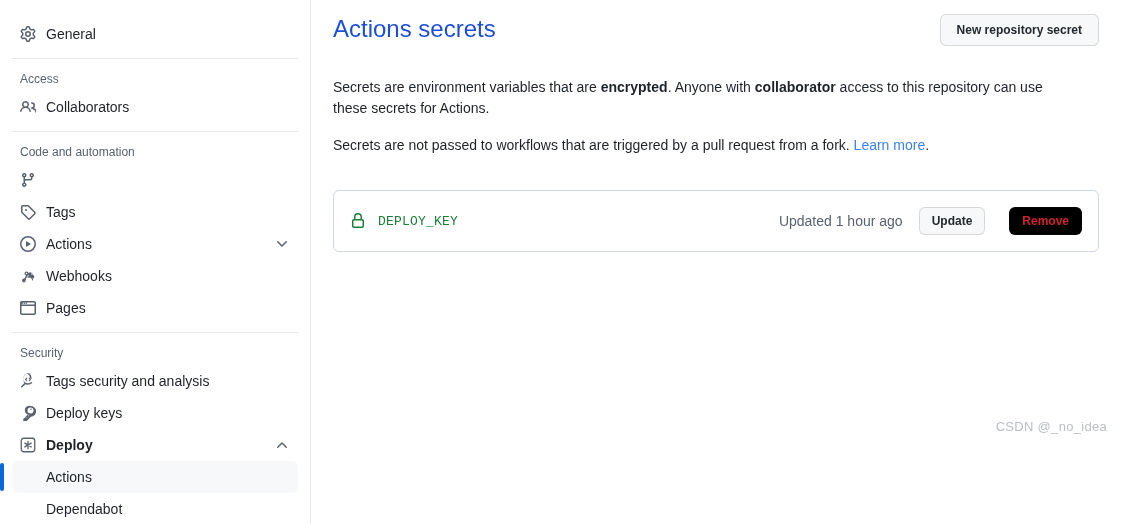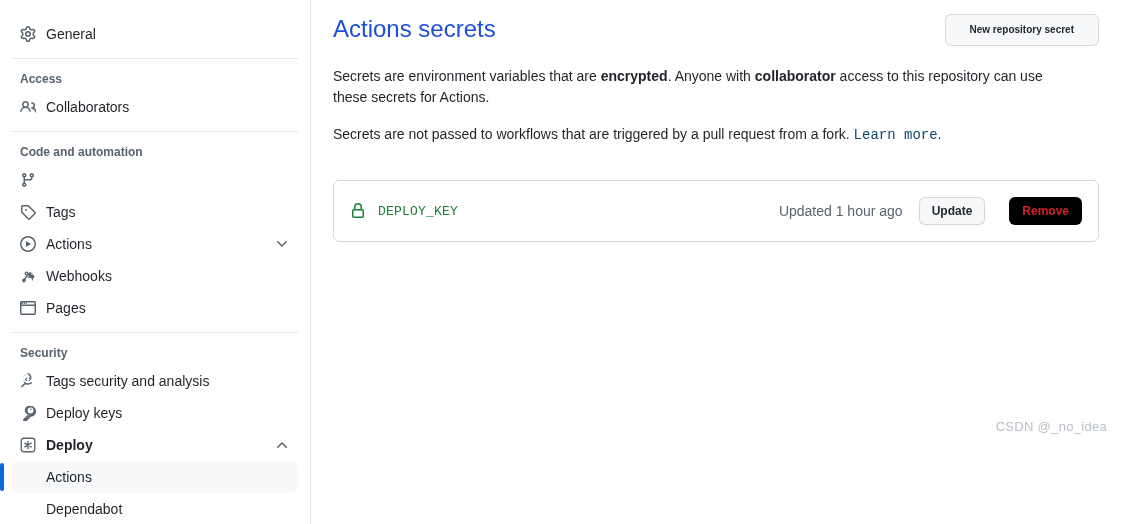--- a/index.html
+++ b/index.html
@@ -57,21 +57,21 @@
   .nav-item.bold .label { font-weight: 600; }
 
   .group-title {
     font-size: 12px;
     color: #59636e;
     padding: 0 20px;
     margin: 0;
     height: 24px;
     display: flex;
     align-items: center;
-    font-weight: 700;
+    font-weight: 400;
   }
 
   .divider {
     height: 1px;
     background: #e4e7eb;
     margin: 8px 12px 8px 12px;
     border: 0;
   }
 
   .sub-item {
@@ -116,24 +116,24 @@
   }
   .page-title {
     font-size: 24px;
     font-weight: 400;
     line-height: 1.25;
     margin: 0;
     color: #1d4ed8;
   }
   .btn {
     font-family: "Liberation Sans", sans-serif;
-    font-size: 10px;
+    font-size: 12px;
     font-weight: 600;
     line-height: 20px;
-    padding: 5px 24px;
+    padding: 5px 16px;
     border: 1px solid rgba(31,35,40,0.15);
     border-radius: 6px;
     background: #f6f8fa;
     color: #24292f;
     cursor: pointer;
     white-space: nowrap;
   }
   .btn-sm {
     font-size: 12px;
     font-weight: 600;
@@ -144,26 +144,26 @@
   }
   .btn-danger {
     color: #cf222e;
     background: #000000;
   }
 
   .desc {
     font-size: 14px;
     line-height: 1.5;
     color: #1f2328;
-    margin: 10px 0 0 0;
+    margin: 21px 0 0 0;
     max-width: 740px;
   }
   .desc.second { margin-top: 16px; }
   .desc b { font-weight: 600; }
-  .link { color: #0c4a6e; text-decoration: none; cursor: pointer; font-family: Liberation Mono, monospace; }
+  .link { color: #3b82f6; text-decoration: none; cursor: pointer; }
 
   .secrets-card {
     margin-top: 34px;
     border: 1px solid #d0d7de;
     border-radius: 6px;
     background: #ffffff;
     overflow: hidden;
   }
   .secret-row {
     display: flex;

